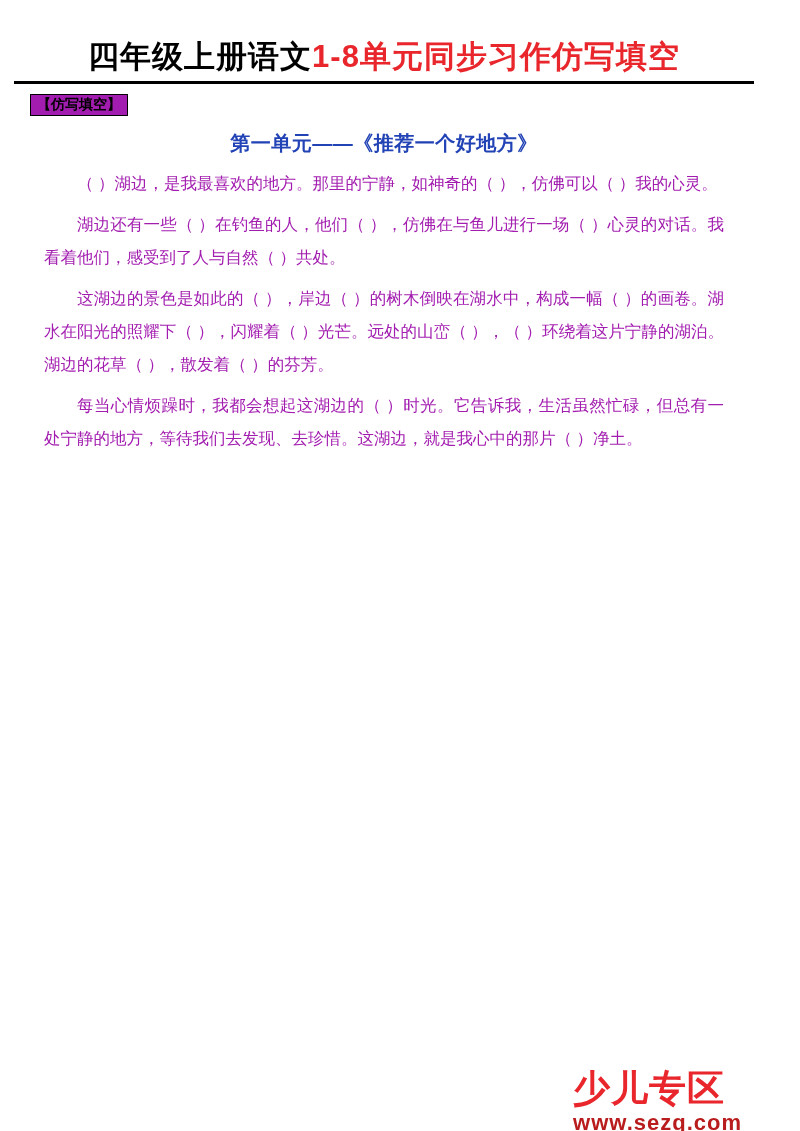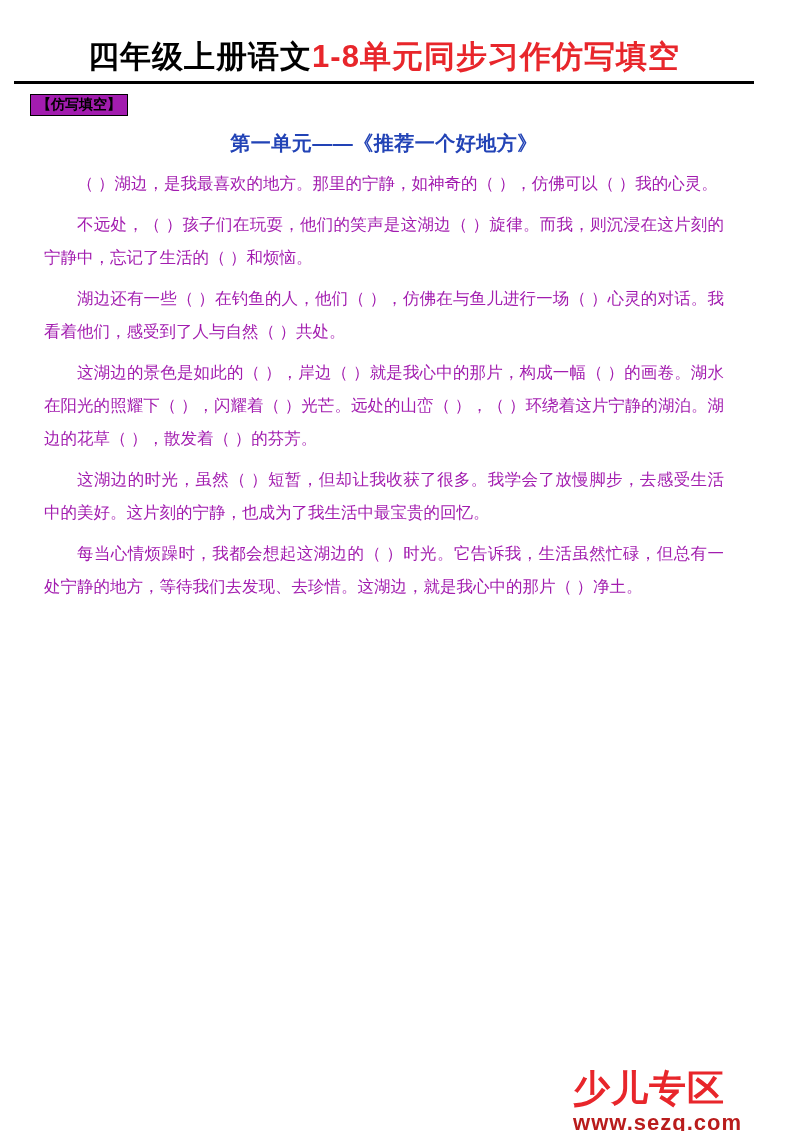--- a/index.html
+++ b/index.html
@@ -112,24 +112,22 @@
   </div>
 
   <div class="tag-row">
     <span class="tag">【仿写填空】</span>
   </div>
 
   <div class="section-head">第一单元——《推荐一个好地方》</div>
 
   <div class="body">
     <p class="para">（              ）湖边，是我最喜欢的地方。那里的宁静，如神奇的（           ），仿佛可以（      ）我的心灵。</p>
-    <p class="para">不远处，（             ）孩子们在玩耍，他们的笑声是这湖边（               ）旋律。而我，则沉浸在这片刻的宁静中，忘记了生活的（        ）和烦恼。</p>
     <p class="para">湖边还有一些（           ）在钓鱼的人，他们（            ），仿佛在与鱼儿进行一场（          ）心灵的对话。我看着他们，感受到了人与自然（           ）共处。</p>
-    <p class="para">这湖边的景色是如此的（          ），岸边（           ）就是我心中的那片，构成一幅（         ）的画卷。湖水在阳光的照耀下（          ），闪耀着（      ）光芒。远处的山峦（         ），（           ）环绕着这片宁静的湖泊。湖边的花草（         ），散发着（         ）的芬芳。</p>
-    <p class="para">这湖边的时光，虽然（        ）短暂，但却让我收获了很多。我学会了放慢脚步，去感受生活中的美好。这片刻的宁静，也成为了我生活中最宝贵的回忆。</p>
+    <p class="para">这湖边的景色是如此的（          ），岸边（           ）的树木倒映在湖水中，构成一幅（         ）的画卷。湖水在阳光的照耀下（          ），闪耀着（      ）光芒。远处的山峦（         ），（           ）环绕着这片宁静的湖泊。湖边的花草（         ），散发着（         ）的芬芳。</p>
     <p class="para">每当心情烦躁时，我都会想起这湖边的（           ）时光。它告诉我，生活虽然忙碌，但总有一处宁静的地方，等待我们去发现、去珍惜。这湖边，就是我心中的那片（         ）净土。</p>
   </div>
 
   <div class="watermark">
     <div class="wm-main">少儿专区</div>
     <div class="wm-sub">www.sezq.com</div>
   </div>
 
 </div>
 

